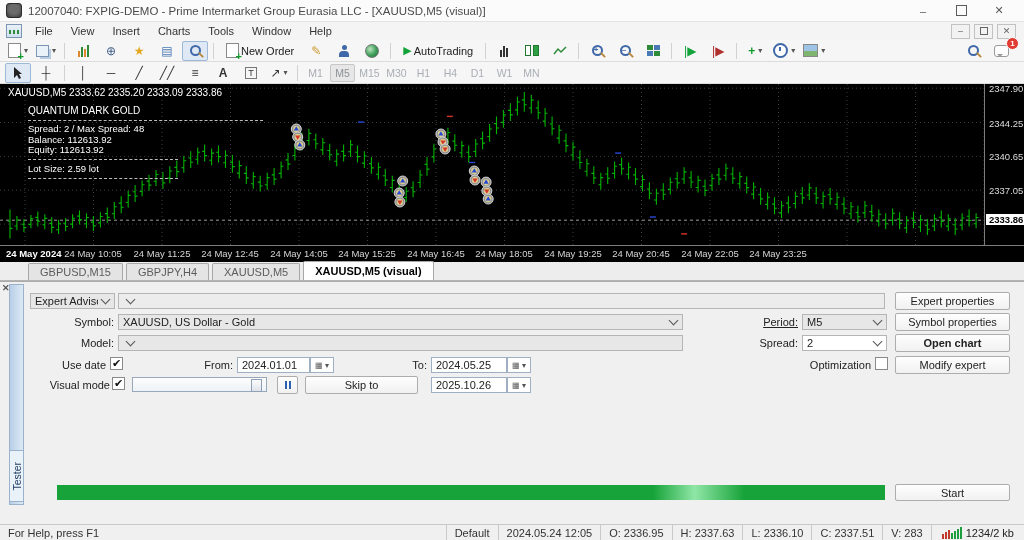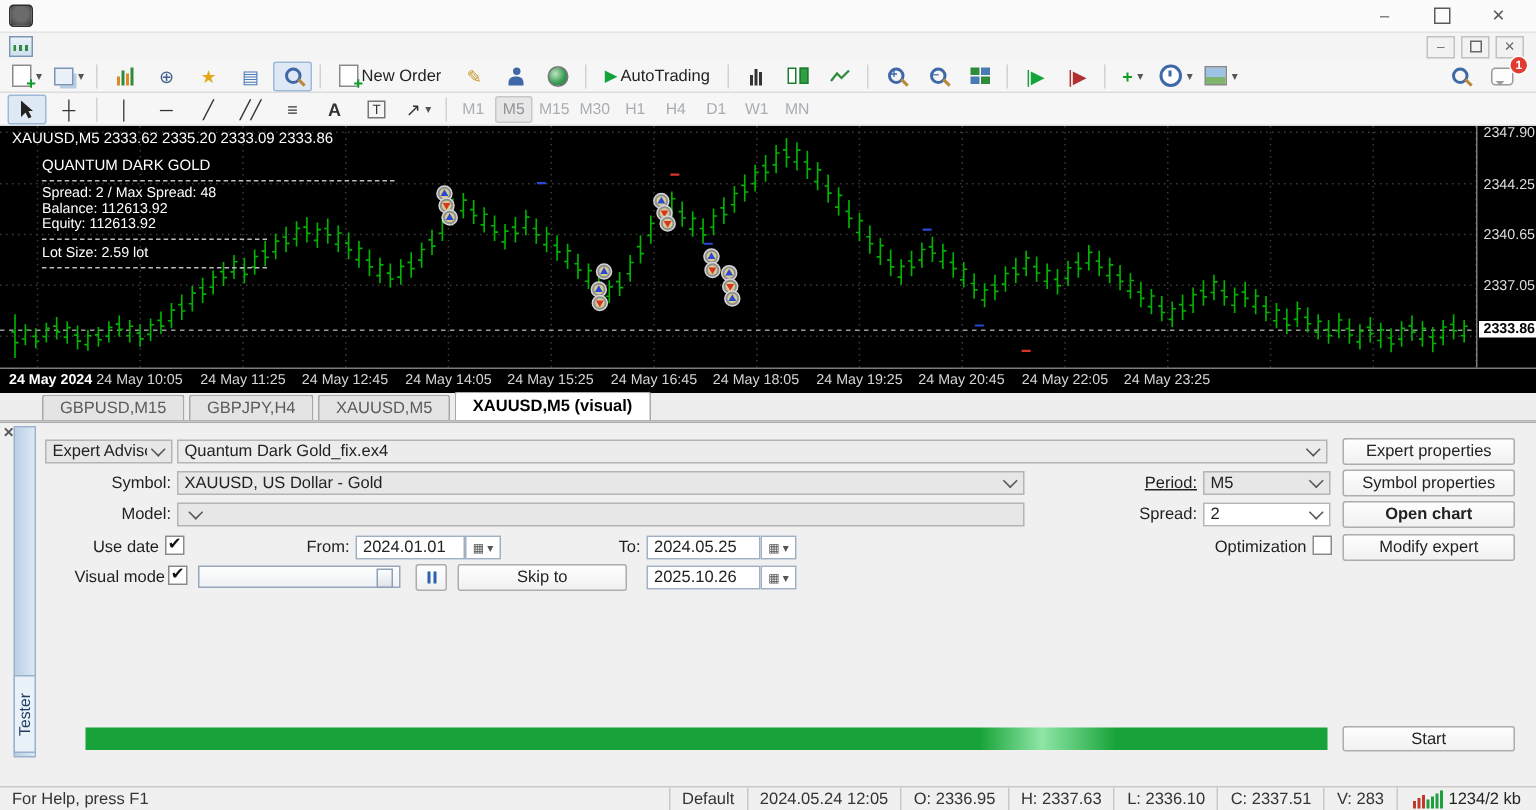--- a/index.html
+++ b/index.html
@@ -127,31 +127,41 @@
   .connbars{display:flex;align-items:flex-end;gap:1px;height:12px;}
   .connbars i{display:block;width:2px;}
 </style>
 </head>
 <body>
 
 <div id="app">
 
   <div class="abs titlebar">
     <span class="app-icon"></span>
+    <span class="title-text">12007040: FXPIG-DEMO - Prime Intermarket Group Eurasia LLC - [XAUUSD,M5 (visual)]</span>
     <span class="win-controls">
       <span class="wc">–</span>
       <span class="wc">
           <span class="sq"></span>
         </span>
       <span class="wc">✕</span>
     </span>
   </div>
 
   <div class="abs menubar">
     <span class="chart-win-icon"></span>
+    <span id="menu-items" style="display:flex;">
+        <span class="menu-item">File</span>
+        <span class="menu-item">View</span>
+        <span class="menu-item">Insert</span>
+        <span class="menu-item">Charts</span>
+        <span class="menu-item">Tools</span>
+        <span class="menu-item">Window</span>
+        <span class="menu-item">Help</span>
+      </span>
     <span class="mdi-controls">
       <span class="mdi">–</span>
       <span class="mdi">
           <span class="sq"></span>
         </span>
       <span class="mdi">✕</span>
     </span>
   </div>
 
   <div class="abs toolbar toolbar1">
@@ -425,21 +435,20 @@
     <div class="tstrip"></div>
     <div class="tstrip-label">
         <span>Tester</span>
       </div>
 
     <div class="combo" style="left:30px;top:11px;width:85px;">
       <span class="cv">Expert Advisor</span>
         <span class="cchev"></span>
     </div>
     <div class="combo" style="left:118px;top:11px;width:767px;background:#ececec;">
-      <span class="cv">Quantum Dark Gold_fix.ex4</span>
         <span class="cchev"></span>
     </div>
     <div class="btn" style="left:895px;top:10px;width:115px;">
         <span>Expert properties</span>
       </div>
 
     <div class="lab r" style="left:60px;top:34px;width:54px;">Symbol:</div>
     <div class="combo" style="left:118px;top:32px;width:565px;">
       <span class="cv">XAUUSD, US Dollar - Gold</span>
         <span class="cchev"></span>

